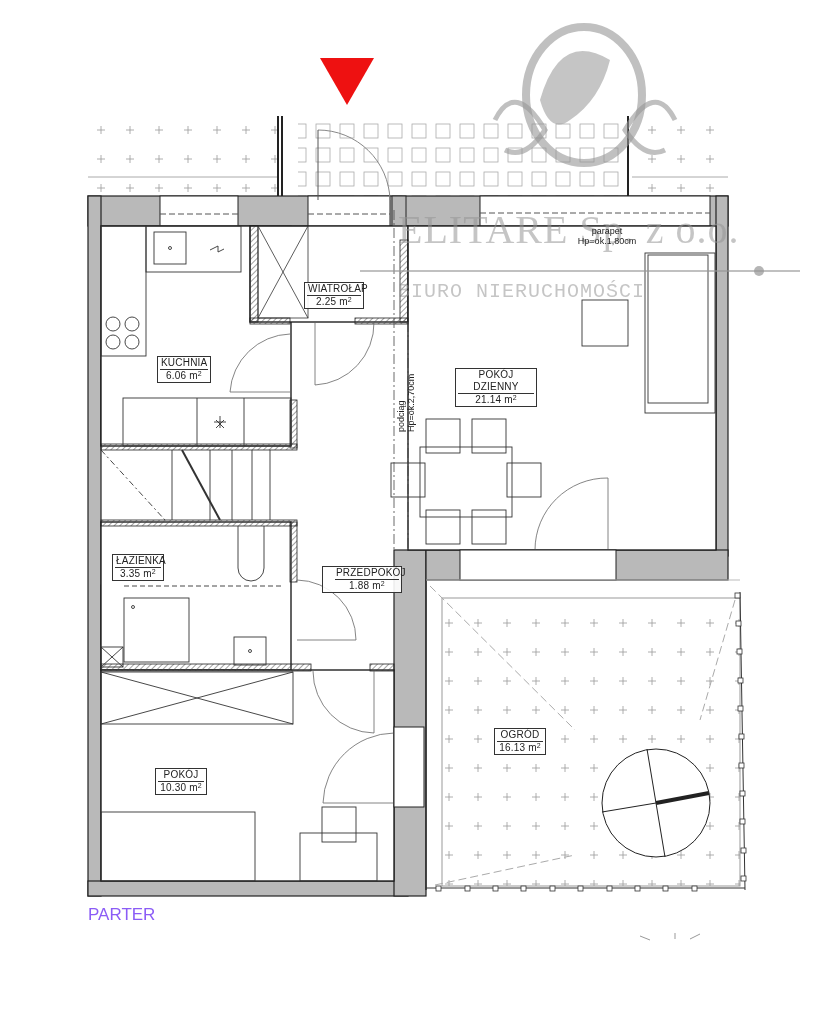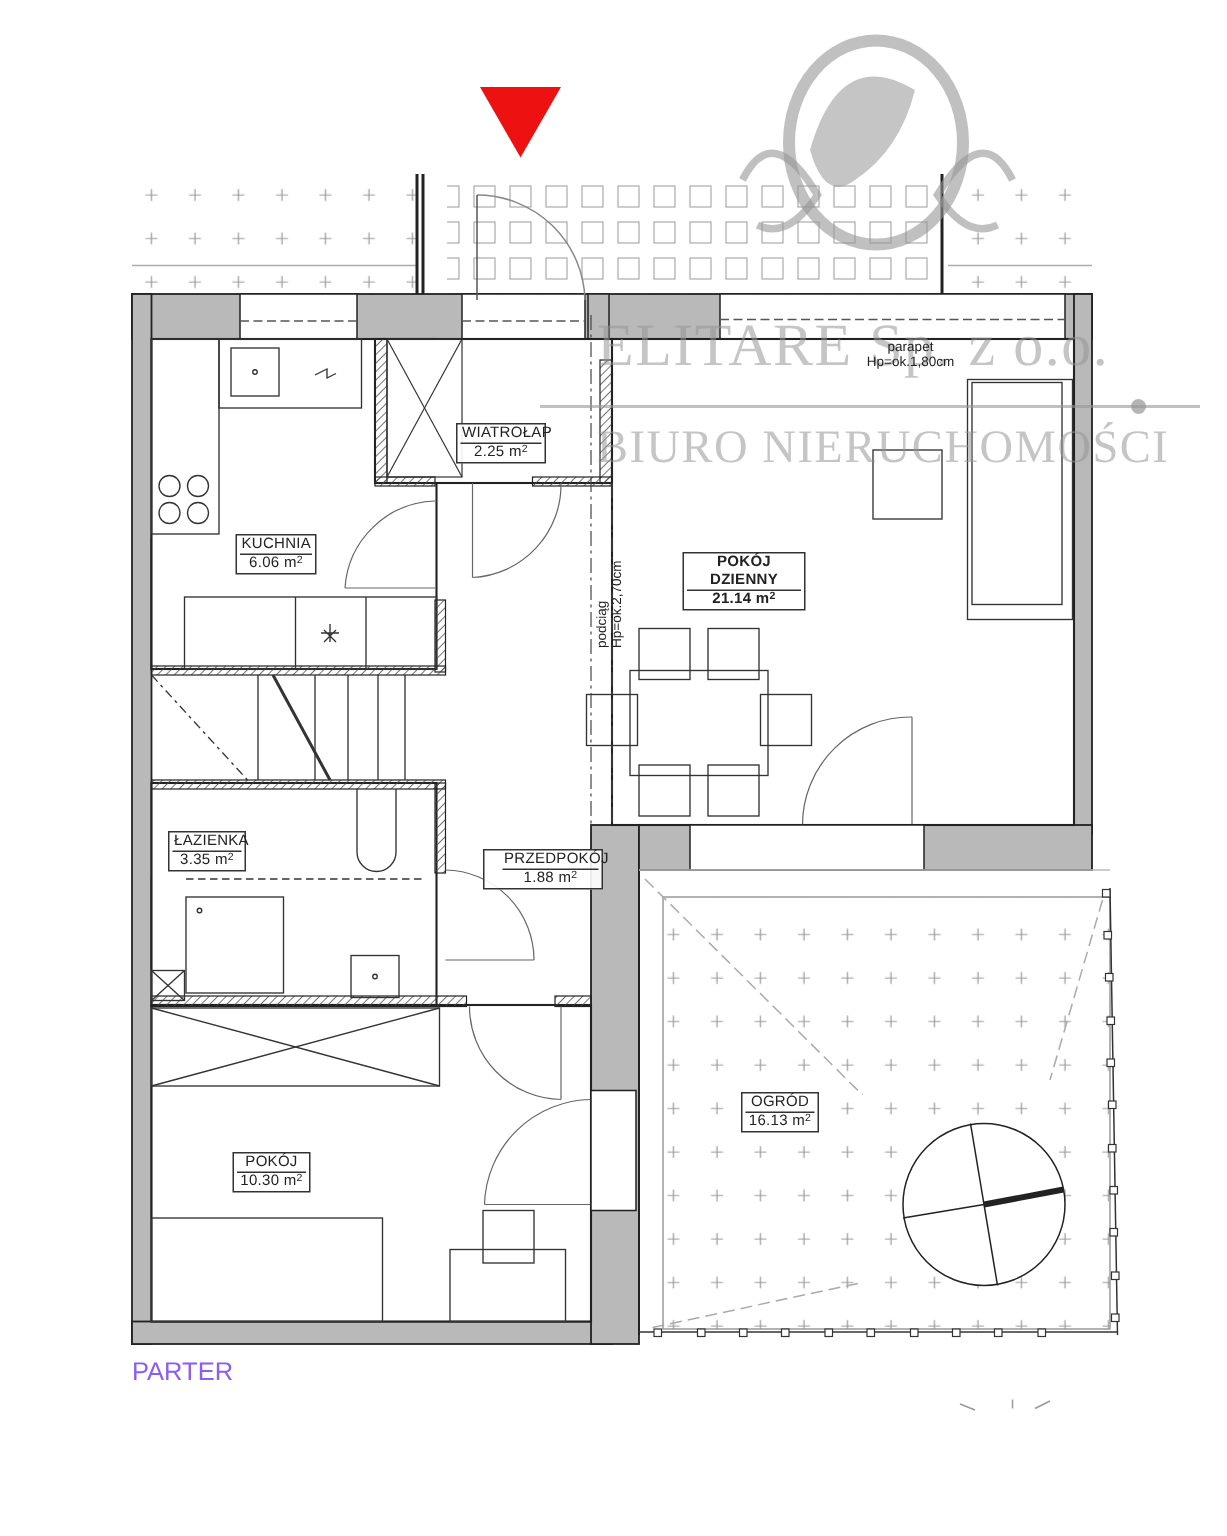--- a/index.html
+++ b/index.html
@@ -10,22 +10,22 @@
     font-family: "Liberation Sans", sans-serif; font-size: 10px; color: #222; text-align: center;
     line-height: 12px; padding: 0 2px; letter-spacing: 0.2px; }
   .room-label .name { display: block; border-bottom: 1px solid #333; padding: 0 1px; }
   .room-label .area { display: block; padding: 0 1px; }
   .room-label sup { font-size: 7px; vertical-align: top; line-height: 8px; }
   .note { position: absolute; font-size: 9px; color: #222; line-height: 10px; text-align: center; }
   .note.vertical { transform: rotate(-90deg); transform-origin: left top; white-space: nowrap; text-align: left; }
   .floor-label { position: absolute; left: 88px; top: 905px; font-size: 17px; color: #8b5cf6; }
   .wm-company { position: absolute; left: 398px; top: 206px; font-family: "Liberation Serif", serif;
     font-size: 40px; color: rgba(150,150,150,0.55); letter-spacing: 1px; white-space: nowrap; }
-  .wm-sub { position: absolute; left: 398px; top: 280px; font-family: Liberation Serif, serif;
-    font-size: 31px; color: rgba(150,150,150,0.55); letter-spacing: 1px; white-space: nowrap; }
+  .wm-sub { position: absolute; left: 398px; top: 280px; font-family: Liberation Mono, monospace;
+    font-size: 20px; color: rgba(150,150,150,0.55); letter-spacing: 1px; white-space: nowrap; }
   .entrance-arrow { position: absolute; left: 320px; top: 58px; width: 0; height: 0;
     border-left: 27px solid transparent; border-right: 27px solid transparent; border-top: 47px solid #ee1111; }
 </style>
 </head>
 <body>
 
 <svg id="plan" viewBox="0 0 818 1024" xmlns="http://www.w3.org/2000/svg">
   <defs>
     <pattern id="plus" width="29" height="29" patternUnits="userSpaceOnUse">
       <path d="M10 14 h8 M14 10 v8" stroke="#999" stroke-width="0.8"></path>
@@ -248,21 +248,21 @@
 <div class="wm-sub">BIURO NIERUCHOMOŚCI</div>
 
 <div class="room-label" style="left:157px;top:356px;width:48px;">
   <span class="name">KUCHNIA</span>
   <span class="area"><span>6.06</span> <span>m</span><sup>2</sup></span>
 </div>
 <div class="room-label" style="left:304px;top:282px;width:54px;">
   <span class="name">WIATROŁAP</span>
   <span class="area"><span>2.25</span> <span>m</span><sup>2</sup></span>
 </div>
-<div class="room-label" style="left:455px;top:368px;width:76px;font-weight:bold;">
+<div class="room-label" style="left:455px;top:368px;width:76px;">
   <span class="name">POKÓJ DZIENNY</span>
   <span class="area"><span>21.14</span> <span>m</span><sup>2</sup></span>
 </div>
 <div class="room-label" style="left:112px;top:554px;width:46px;">
   <span class="name">ŁAZIENKA</span>
   <span class="area"><span>3.35</span> <span>m</span><sup>2</sup></span>
 </div>
 <div class="room-label" style="left:322px;top:566px;width:64px;padding-left:12px;">
   <span class="name">PRZEDPOKÓJ</span>
   <span class="area"><span>1.88</span> <span>m</span><sup>2</sup></span>

